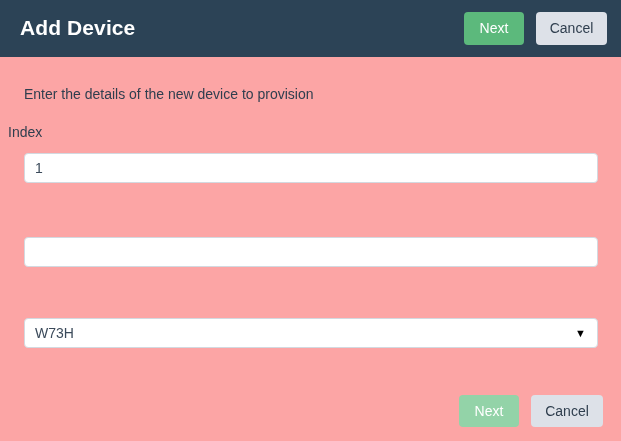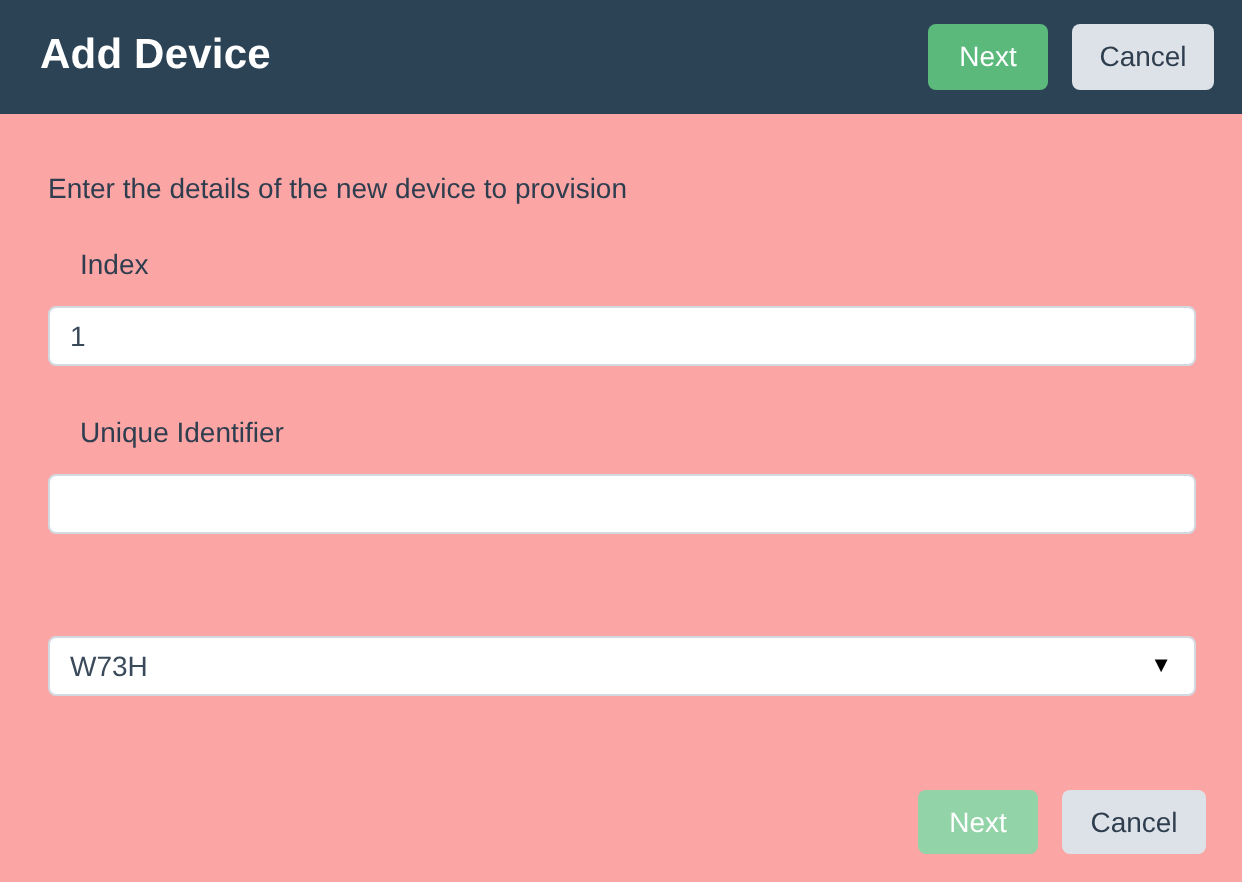--- a/index.html
+++ b/index.html
@@ -81,21 +81,21 @@
     position: absolute;
     left: 24px;
     top: 28px;
     font-size: 14px;
     color: #2f3e4e;
     line-height: 18px;
     white-space: nowrap;
   }
   .field-label {
     position: absolute;
-    left: 40px;
+    left: 8px;
     font-size: 14px;
     color: #2f3e4e;
     line-height: 18px;
     white-space: nowrap;
     text-align: center;
   }
   .lbl-index { top: 66px; }
   .lbl-uid   { top: 150px; }
   .lbl-model { top: 233px; }
 
@@ -194,21 +194,20 @@
     <button class="hdr-btn hdr-cancel">Cancel</button>
   </div>
 
   <div class="body">
 
     <div class="intro">Enter the details of the new device to provision</div>
 
     <div class="field-label lbl-index">Index</div>
     <input class="text-input inp-index" type="text" value="1" style="">
 
-    <div class="field-label lbl-uid">Unique Identifier</div>
     <input class="text-input inp-uid" type="text" value="" style="">
 
     <div class="select-wrap">
       <div class="select-box"></div>
       <div class="select-value">W73H</div>
       <div class="select-caret">▼</div>
     </div>
 
     <button class="ftr-btn ftr-next">Next</button>
     <button class="ftr-btn ftr-cancel">Cancel</button>

